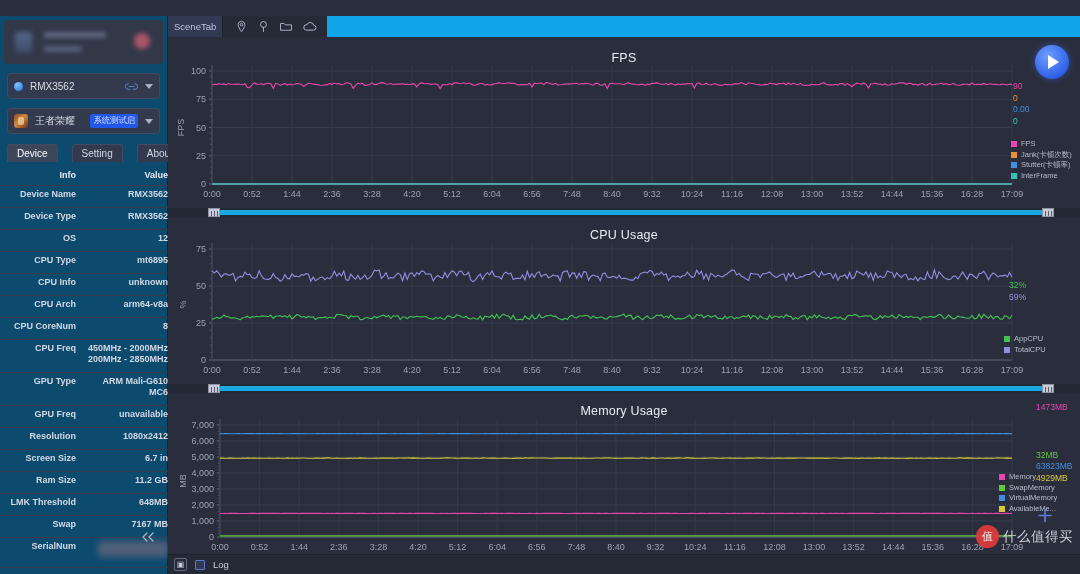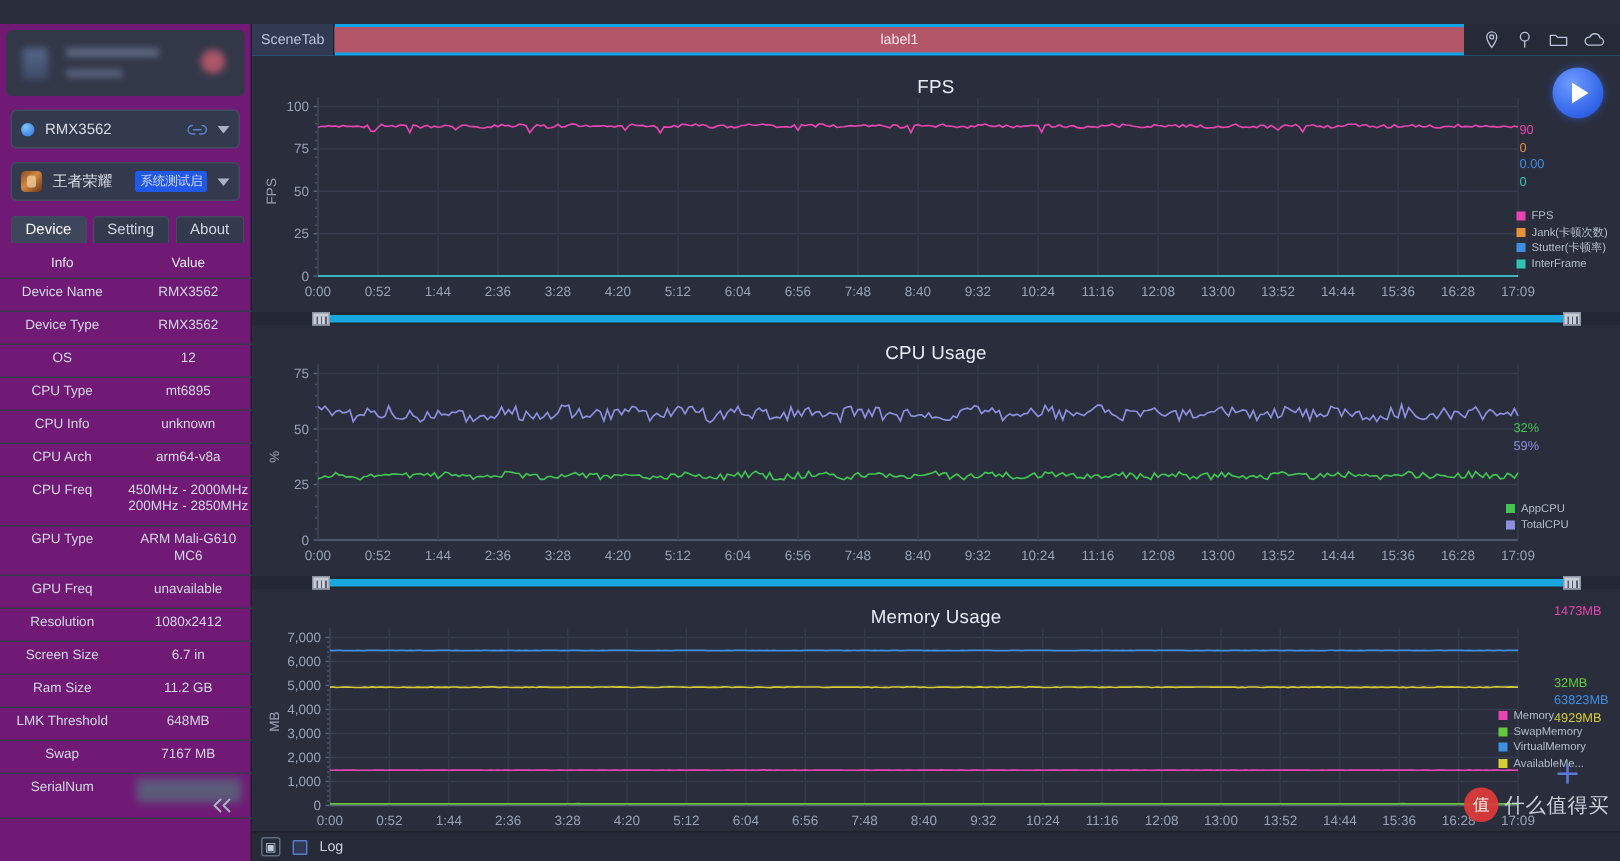--- a/index.html
+++ b/index.html
@@ -29,21 +29,21 @@
   .tb-title { font-size:9.5px; color:#2b2f38; margin-left:5px; letter-spacing:.1px; }
   .tb-ctrls { margin-left:auto; display:flex; height:16px; }
   .tb-btn {
     width:26px; height:16px; display:flex; align-items:center; justify-content:center;
     font-size:10px; color:#4a4f59; line-height:1;
   }
 
   
   .leftpanel {
     position:absolute; left:0; top:16px; width:168px; height:558px;
-    background:#701a75; border-right:1px solid #1d212c;
+    background:#0c4a6e; border-right:1px solid #1d212c;
   }
   .acct {
     margin:4px 4px 0 4px; height:44px; background:#333849; border-radius:4px;
     position:relative; overflow:hidden;
   }
   .acct .avatar {
     position:absolute; left:11px; top:12px; width:17px; height:21px; border-radius:3px;
     background:linear-gradient(180deg,#5b6f95,#41506e); filter:blur(2.4px); opacity:.85;
   }
   .acct .ln1, .acct .ln2 {
@@ -80,32 +80,32 @@
   }
   .gameicon:after{
     content:""; position:absolute; left:4px; top:3px; width:6px; height:8px;
     background:#f0cfa0; border-radius:2px; opacity:.75;
   }
   .badge {
     background:#2158e8; color:#cfd9ff; font-size:8.5px; padding:1px 3px;
     border-radius:2px; white-space:nowrap; letter-spacing:-.2px;
   }
 
-  .tabs { margin:10px 7px 0 7px; display:flex; gap:4px; }
+  .tabs { margin:10px 7px 0 7px; display:flex; gap:14px; }
   .tab {
     font-size:10px; color:#cfd5e2; padding:3px 9px; border-radius:3px 3px 0 0;
     background:#343a4d; border:1px solid #414a60; border-bottom:none;
   }
   .tab.active { background:#3b4considerations; }
   .tab.active { background:#3c4considerations; }
   .tab.active { background:#3e465c; color:#ffffff; }
 
   table.infotbl { width:168px; border-collapse:collapse; margin-top:4px; table-layout:fixed; }
   table.infotbl th, table.infotbl td {
-    font-size:9px; color:#d3d8e4; text-align:center; font-weight:normal;
+    font-size:9px; color:#d3d8e4; text-align:right; font-weight:bold;
     padding:3px 0 7px 7px; border-bottom:1px solid #353b4c; vertical-align:top;
     line-height:11px;
   }
   table.infotbl th { color:#e6eaf2; padding-top:4px; padding-bottom:4px; }
   table.infotbl col.c1 { width:76px; }
   .blurval { display:inline-block; width:70px; height:16px; background:#5a6party; }
   .blurval { background:#58617a; filter:blur(3px); border-radius:2px; opacity:.9; }
 
   .collapse {
     position:absolute; left:0; bottom:26px; width:168px; height:22px;
@@ -277,20 +277,24 @@
           </tr>
           <tr>
             <td>CPU Info</td>
             <td>unknown</td>
           </tr>
           <tr>
             <td>CPU Arch</td>
             <td>arm64-v8a</td>
           </tr>
           <tr>
+            <td>CPU CoreNum</td>
+            <td>8</td>
+          </tr>
+          <tr>
             <td>CPU Freq</td>
             <td>450MHz - 2000MHz
 200MHz - 2850MHz</td>
           </tr>
           <tr>
             <td>GPU Type</td>
             <td>ARM Mali-G610 MC6</td>
           </tr>
           <tr>
             <td>GPU Freq</td>
@@ -327,21 +331,20 @@
       <svg width="16" height="12" viewBox="0 0 16 12">
         <path d="M7 2L3 6l4 4M13 2L9 6l4 4" stroke="#aeb5c6" stroke-width="1.3" fill="none" stroke-linecap="round" stroke-linejoin="round"></path>
       </svg>
     </div>
   </div>
 
   <div class="main">
 
     <div class="scenebar">
       <div class="scenetab">SceneTab</div>
-      <div class="labelbar">label1</div>
       <div class="topicons">
         <svg width="13" height="13" viewBox="0 0 16 16">
           <path d="M8 1.6c-2.3 0-4.1 1.8-4.1 4.1 0 3 4.1 8.6 4.1 8.6s4.1-5.6 4.1-8.6c0-2.3-1.8-4.1-4.1-4.1z" fill="none" stroke="#b9c3da" stroke-width="1.1"></path>
           <circle cx="8" cy="5.7" r="1.6" fill="none" stroke="#b9c3da" stroke-width="1.1"></circle>
         </svg>
         <svg width="13" height="13" viewBox="0 0 16 16">
           <circle cx="8" cy="5.5" r="3.6" fill="none" stroke="#b9c3da" stroke-width="1.1"></circle>
           <path d="M8 9.2V14" stroke="#b9c3da" stroke-width="1.1" stroke-linecap="round"></path>
         </svg>
         <svg width="14" height="13" viewBox="0 0 18 16">

